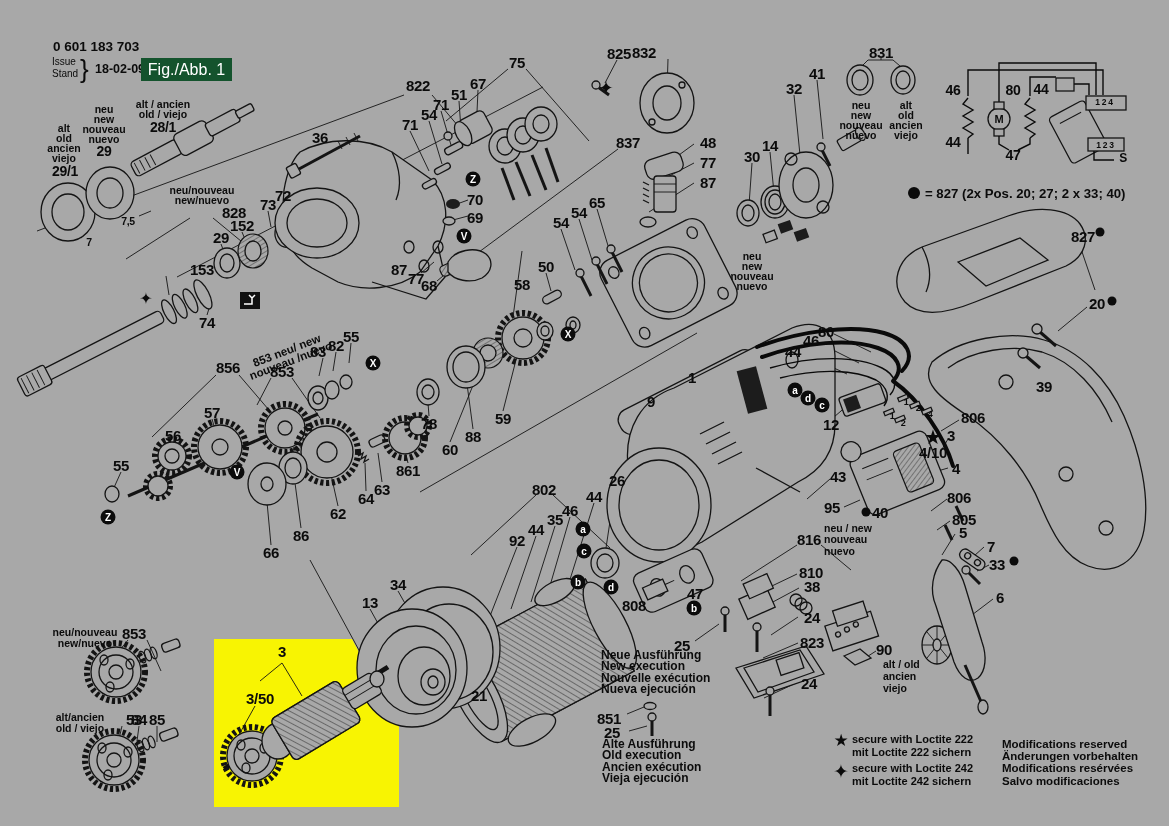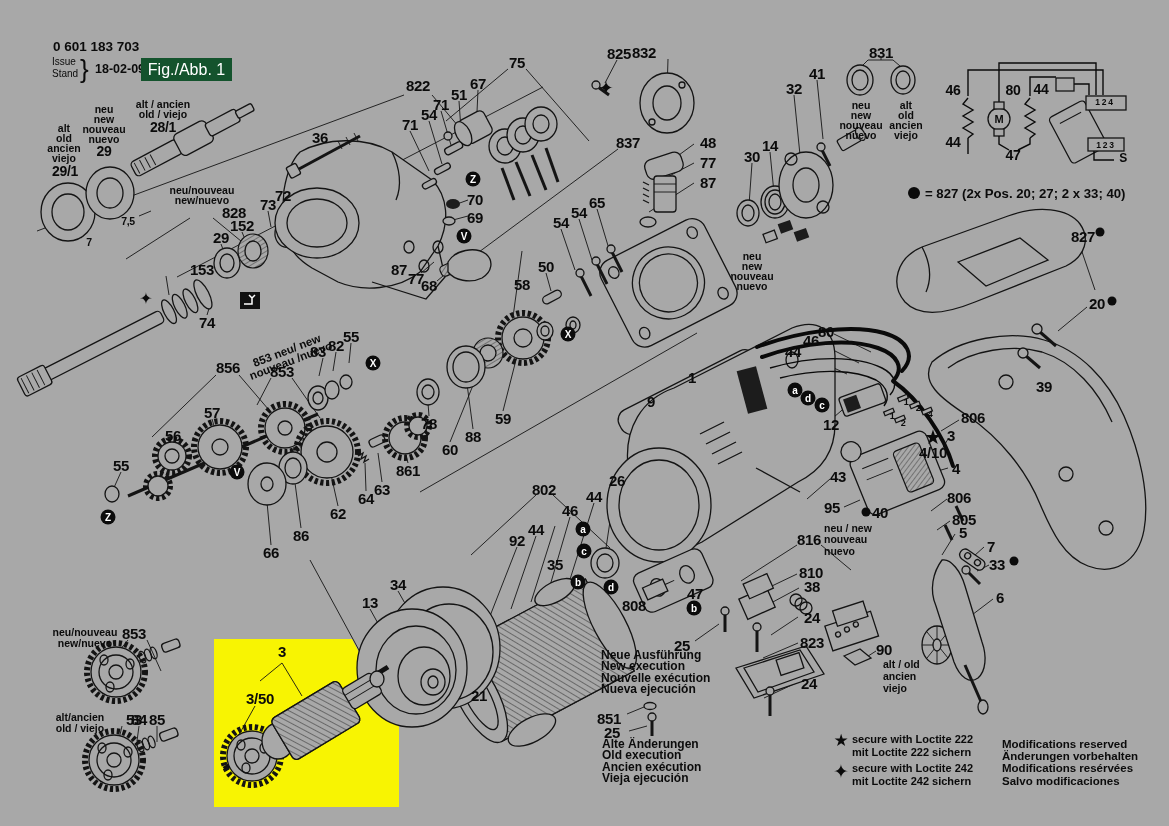--- a/index.html
+++ b/index.html
@@ -696,21 +696,21 @@
       <div class="plabel" style="left: 429px; top: 423px;">78</div>
       <div class="plabel" style="left: 473px; top: 436px;">88</div>
       <div class="plabel" style="left: 450px; top: 449px;">60</div>
       <div class="plabel" style="left: 503px; top: 418px;">59</div>
       <div class="plabel" style="left: 692px; top: 377px;">1</div>
       <div class="plabel" style="left: 651px; top: 401px;">9</div>
       <div class="plabel" style="left: 617px; top: 480px;">26</div>
       <div class="plabel" style="left: 544px; top: 489px;">802</div>
       <div class="plabel" style="left: 594px; top: 496px;">44</div>
       <div class="plabel" style="left: 570px; top: 510px;">46</div>
-      <div class="plabel" style="left: 555px; top: 519px; margin-top: 45px;">35</div>
+      <div class="plabel" style="left: 555px; top: 519px;">35</div>
       <div class="plabel" style="left: 536px; top: 529px;">44</div>
       <div class="plabel" style="left: 517px; top: 540px;">92</div>
       <div class="plabel" style="left: 398px; top: 584px;">34</div>
       <div class="plabel" style="left: 370px; top: 602px;">13</div>
       <div class="plabel" style="left: 479px; top: 695px;">21</div>
       <div class="plabel" style="left: 826px; top: 331px;">80</div>
       <div class="plabel" style="left: 811px; top: 340px;">46</div>
       <div class="plabel" style="left: 793px; top: 351px;">44</div>
       <div class="plabel" style="left: 831px; top: 424px;">12</div>
       <div class="plabel" style="left: 973px; top: 417px;">806</div>
@@ -826,21 +826,21 @@
         <div>853 neu/ new</div>
         <div>nouveau /nuevo</div>
       </div>
       <div class="tblock left" style="left: 601px; top: 650px; font-size: 12px; line-height: 11.3px;">
         <div>Neue Ausführung</div>
         <div>New execution</div>
         <div>Nouvelle exécution</div>
         <div>Nueva ejecución</div>
       </div>
       <div class="tblock left" style="left: 602px; top: 739px; font-size: 12px; line-height: 11.3px;">
-        <div>Alte Änderungen</div>
+        <div>Alte Ausführung</div>
         <div>Old execution</div>
         <div>Ancien exécution</div>
         <div>Vieja ejecución</div>
       </div>
       <div class="tblock left" style="left: 852px; top: 733px; font-size: 11px; line-height: 12.6px;">
         <div>secure with Loctite 222</div>
         <div>mit Loctite 222 sichern</div>
       </div>
       <div class="tblock left" style="left: 852px; top: 762px; font-size: 11px; line-height: 12.6px;">
         <div>secure with Loctite 242</div>

